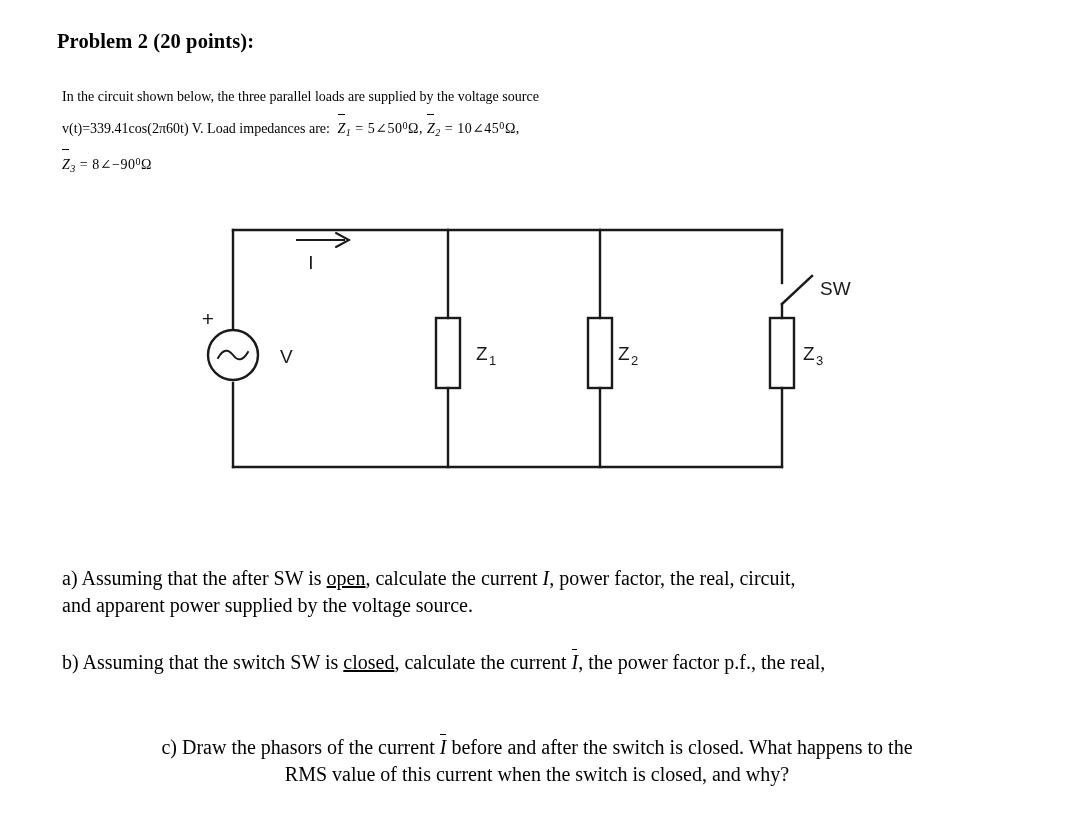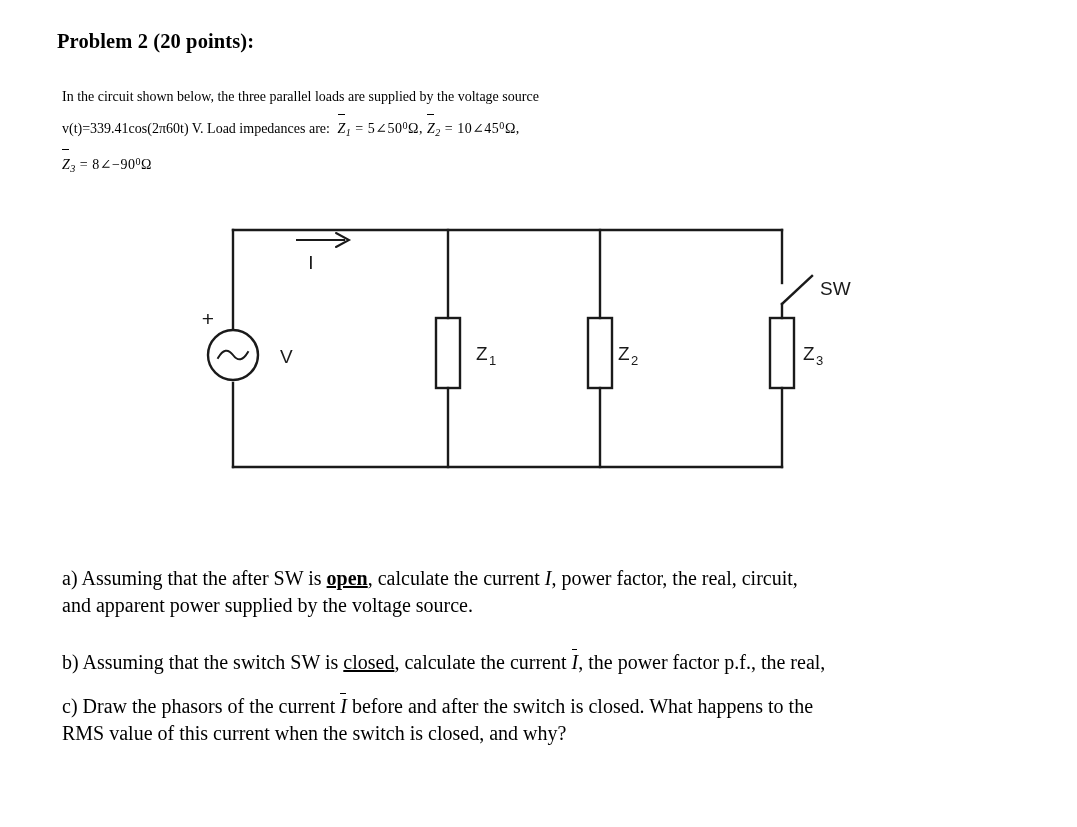--- a/index.html
+++ b/index.html
@@ -100,25 +100,25 @@
   
   .qpart {
     position: absolute;
     left: 62px;
     width: 950px;
     font-size: 20px;
     line-height: 27px;
   }
   #part-a { top: 565px; }
   #part-b { top: 648px; }
-  #part-c { top: 692px; }
+  #part-c { top: 733px; text-align: center; }
   .qpart .ln { white-space: nowrap; }
 
   .bold-ul {
-    font-weight: bold;
+    font-weight: normal;
     text-decoration: underline;
   }
   .ul {
     text-decoration: underline;
   }
 </style>
 </head>
 <body>
 
 <div id="problem-title">Problem 2 (20 points):</div>

